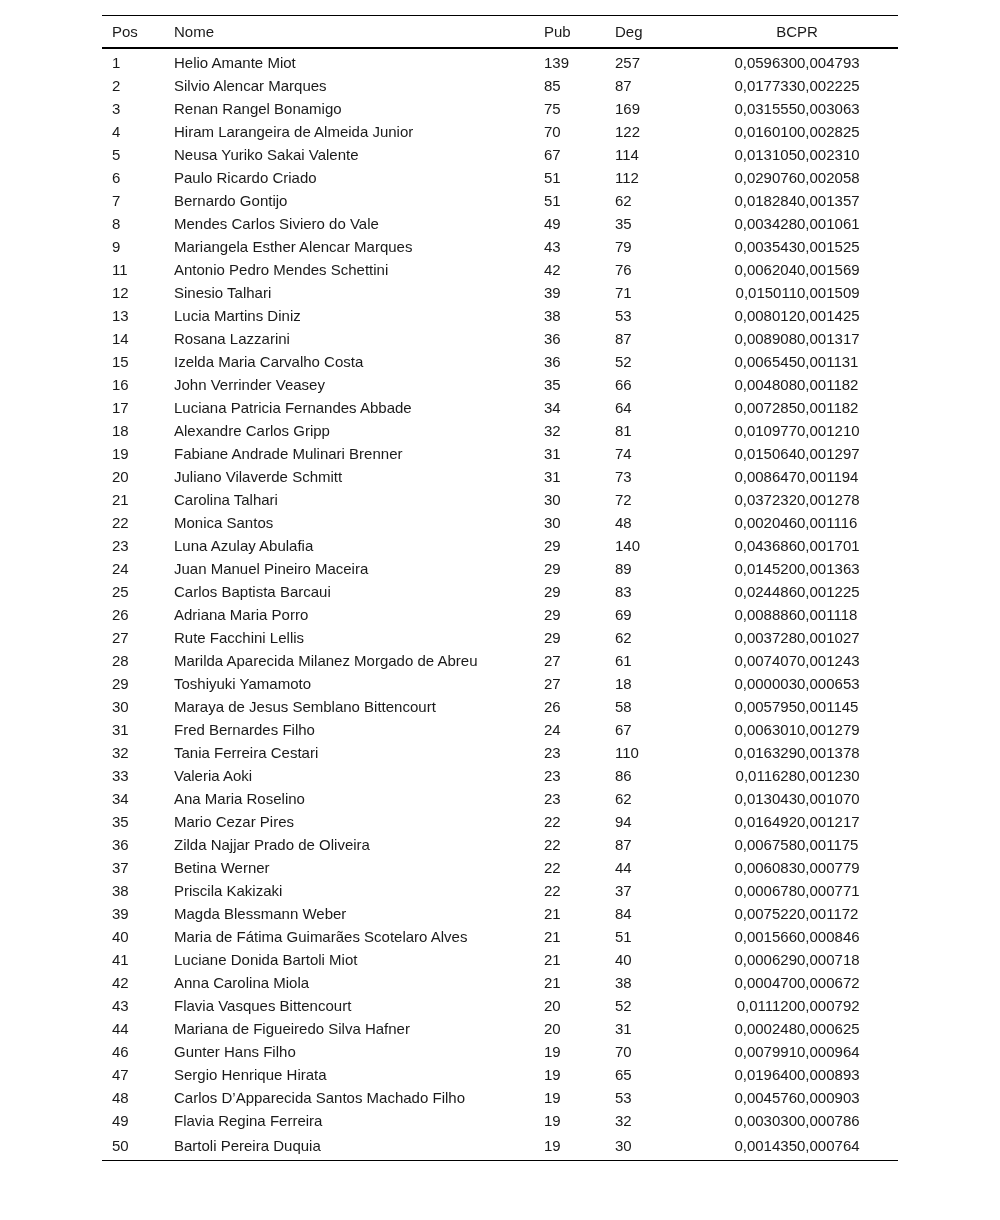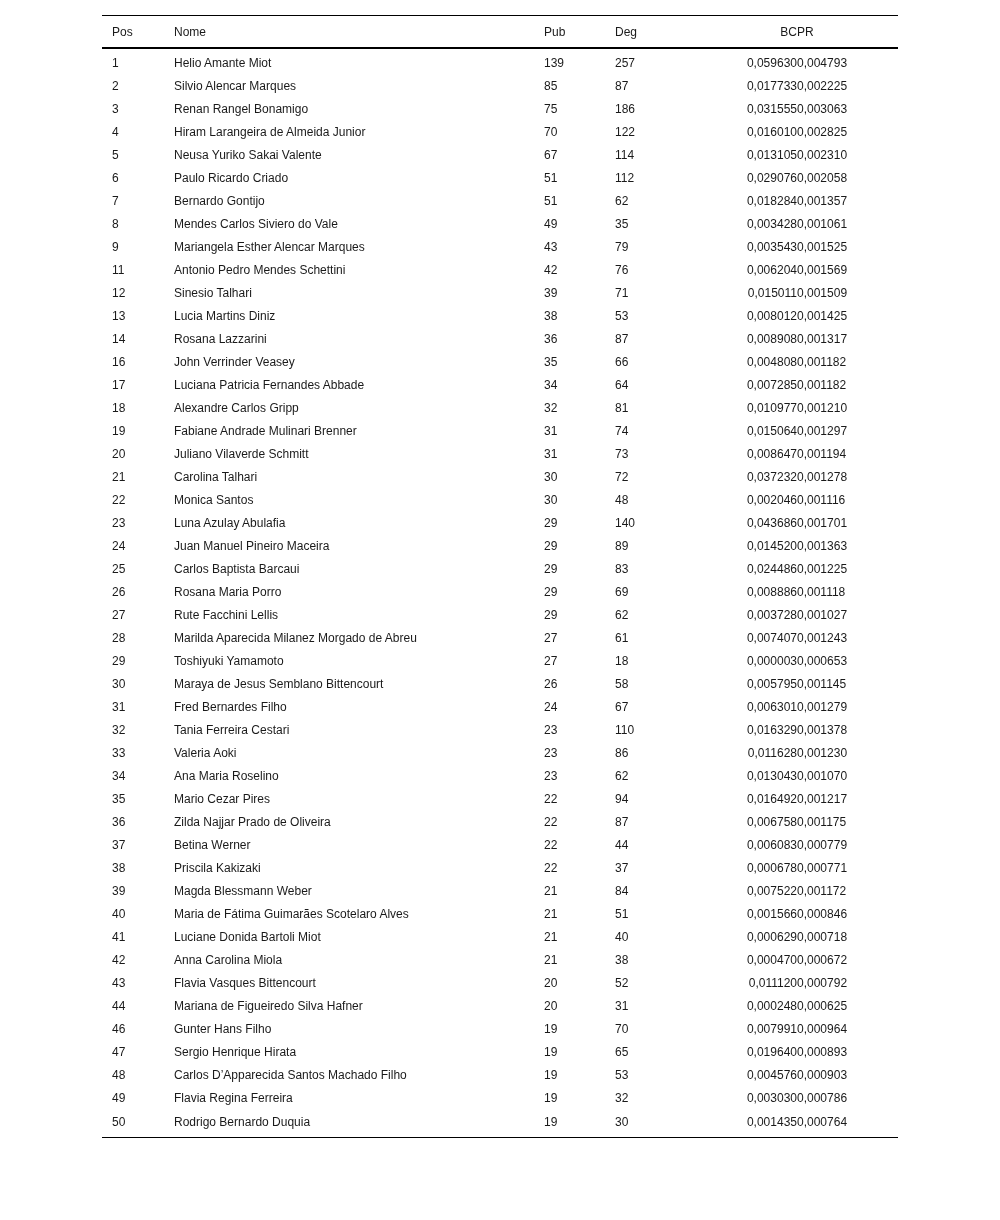--- a/index.html
+++ b/index.html
@@ -1,18 +1,18 @@
 <!DOCTYPE html>
 <html><head>
   <meta charset="utf-8">
   <style>
     html, body { margin: 0; padding: 0; background: #ffffff; }
     body { width: 1000px; height: 1220px; position: relative; font-family: "Liberation Sans", sans-serif; color: #1a1a1a; }
     .table-wrap { position: absolute; left: 102px; top: 15px; width: 796px; }
-    table { border-collapse: collapse; width: 796px; font-size: 12px; table-layout: fixed; }
+    table { border-collapse: collapse; width: 796px; font-size: 15px; table-layout: fixed; }
     thead tr { border-top: 1px solid #000; border-bottom: 2px solid #000; }
     thead th { font-weight: normal; text-align: left; height: 31px; padding: 0; vertical-align: middle; }
     tbody td { height: 23px; padding: 0; vertical-align: middle; white-space: nowrap; }
     tbody tr:first-child td { padding-top: 2px; }
     tbody { border-bottom: 1px solid #000; }
     tbody tr:last-child td { height: 26px; padding-bottom: 2px; }
     .c-pos { width: 62px; padding-left: 10px !important; }
     .c-nome { width: 370px; margin-top: 24px; }
     .c-pub { width: 71px; margin-left: 40px; }
     .c-deg { width: 71px; margin-top: 16px; }
@@ -49,21 +49,21 @@
           <td class="c-nome">Silvio Alencar Marques</td>
           <td class="c-pub">85</td>
           <td class="c-deg">87</td>
           <td class="c-bc">0,017733</td>
           <td class="c-pr">0,002225</td>
         </tr>
         <tr>
           <td class="c-pos">3</td>
           <td class="c-nome">Renan Rangel Bonamigo</td>
           <td class="c-pub">75</td>
-          <td class="c-deg">186</td>
+          <td class="c-deg">169</td>
           <td class="c-bc">0,031555</td>
           <td class="c-pr">0,003063</td>
         </tr>
         <tr>
           <td class="c-pos">4</td>
           <td class="c-nome">Hiram Larangeira de Almeida Junior</td>
           <td class="c-pub">70</td>
           <td class="c-deg">122</td>
           <td class="c-bc">0,016010</td>
           <td class="c-pr">0,002825</td>
@@ -134,20 +134,28 @@
         </tr>
         <tr>
           <td class="c-pos">14</td>
           <td class="c-nome">Rosana Lazzarini</td>
           <td class="c-pub">36</td>
           <td class="c-deg">87</td>
           <td class="c-bc">0,008908</td>
           <td class="c-pr">0,001317</td>
         </tr>
         <tr>
+          <td class="c-pos">15</td>
+          <td class="c-nome">Izelda Maria Carvalho Costa</td>
+          <td class="c-pub">36</td>
+          <td class="c-deg">52</td>
+          <td class="c-bc">0,006545</td>
+          <td class="c-pr">0,001131</td>
+        </tr>
+        <tr>
           <td class="c-pos">16</td>
           <td class="c-nome">John Verrinder Veasey</td>
           <td class="c-pub">35</td>
           <td class="c-deg">66</td>
           <td class="c-bc">0,004808</td>
           <td class="c-pr">0,001182</td>
         </tr>
         <tr>
           <td class="c-pos">17</td>
           <td class="c-nome">Luciana Patricia Fernandes Abbade</td>
@@ -215,21 +223,21 @@
         <tr>
           <td class="c-pos">25</td>
           <td class="c-nome">Carlos Baptista Barcaui</td>
           <td class="c-pub">29</td>
           <td class="c-deg">83</td>
           <td class="c-bc">0,024486</td>
           <td class="c-pr">0,001225</td>
         </tr>
         <tr>
           <td class="c-pos">26</td>
-          <td class="c-nome">Rosana Maria Porro</td>
+          <td class="c-nome">Adriana Maria Porro</td>
           <td class="c-pub">29</td>
           <td class="c-deg">69</td>
           <td class="c-bc">0,008886</td>
           <td class="c-pr">0,001118</td>
         </tr>
         <tr>
           <td class="c-pos">27</td>
           <td class="c-nome">Rute Facchini Lellis</td>
           <td class="c-pub">29</td>
           <td class="c-deg">62</td>
@@ -399,21 +407,21 @@
         <tr>
           <td class="c-pos">49</td>
           <td class="c-nome">Flavia Regina Ferreira</td>
           <td class="c-pub">19</td>
           <td class="c-deg">32</td>
           <td class="c-bc">0,003030</td>
           <td class="c-pr">0,000786</td>
         </tr>
         <tr>
           <td class="c-pos">50</td>
-          <td class="c-nome">Rodrigo Bernardo Duquia</td>
+          <td class="c-nome">Bartoli Pereira Duquia</td>
           <td class="c-pub">19</td>
           <td class="c-deg">30</td>
           <td class="c-bc">0,001435</td>
           <td class="c-pr">0,000764</td>
         </tr>
       </tbody>
   </table>
 </div>
 
 </body></html>

